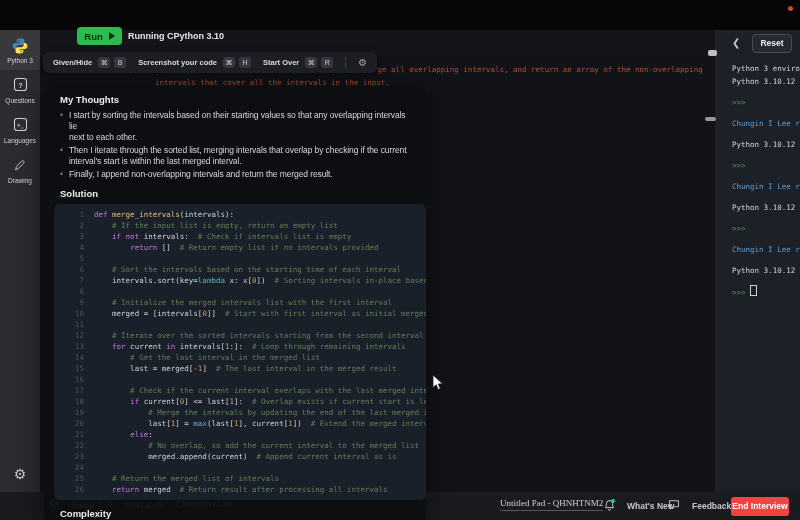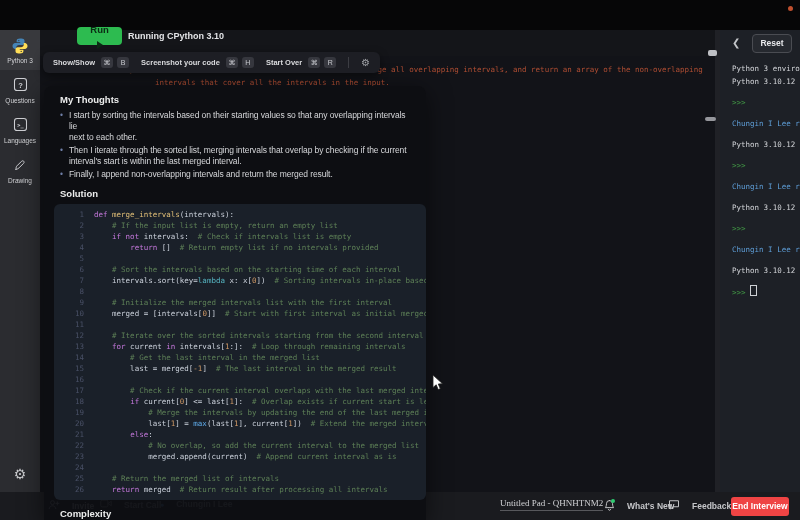--- a/index.html
+++ b/index.html
@@ -12,21 +12,21 @@
   .sidebar{position:absolute;left:0;top:30px;width:40px;height:462px;background:#2b2c30;z-index:6;}
   .side-item{padding:7px 0 6px;text-align:center;color:#c9cacd;cursor:pointer;}
   .side-item.active{background:#38393d;}
   .side-item .icn{display:block;height:18px;line-height:18px;}
   .side-item .lbl{display:block;font-size:6.5px;margin-top:2px;color:#d2d3d6;}
   .side-gear{position:absolute;left:0;bottom:10px;width:40px;text-align:center;color:#c7c8cb;font-size:14px;}
   .glyph{font-family:"DejaVu Sans",sans-serif;}
   
   .header{position:absolute;left:40px;top:30px;width:675px;height:26px;background:#141519;}
   .run-btn{position:absolute;left:77px;top:27px;width:45px;height:18px;background:#2dbb50;border-radius:4px;
-           display:flex;align-items:center;justify-content:center;gap:6px;z-index:8;cursor:pointer;flex-direction:column;}
+           display:flex;align-items:center;justify-content:center;gap:6px;z-index:8;cursor:pointer;}
   .run-btn .txt{font-size:9.5px;font-weight:bold;color:#0b2b14;}
   .run-btn .play{width:0;height:0;border-left:6px solid #0b2b14;border-top:4px solid transparent;border-bottom:4px solid transparent;}
   .run-status{position:absolute;left:128px;top:31px;font-size:9px;font-weight:600;color:#e2e3e6;z-index:8;}
   
   .editor{position:absolute;left:40px;top:56px;width:675px;height:436px;background:#121318;}
   .q-line{position:absolute;font-family:"DejaVu Sans Mono",monospace;font-size:7.5px;white-space:pre;}
   .q1{left:15px;top:9px;}
   .q2{left:115px;top:22px;}
   .q-num{color:#6b5846;margin-right:11px;}
   .q-dim{color:#7d4832;}
@@ -135,21 +135,21 @@
 <div class="run-status">Running CPython 3.10</div>
 
 <div class="editor">
   <div class="q-line q1"><span class="q-num">2</span><span class="q-dim">Given an array of intervals where intervals[i] = [starti, endi], </span><span class="q-bright">merge all overlapping intervals, and return an array of the non-overlapping</span></div>
   <div class="q-line q2"><span class="q-bright">intervals that cover all the intervals in the input.</span></div>
 </div>
 
 <div class="toolbar-pill">
   <span id="toolbar-groups" style="display:flex;align-items:center;gap:12px;">
       <span class="tb-group">
-        <span class="tb-label">Show/Show</span>
+        <span class="tb-label">Given/Hide</span>
         <span class="tb-key">⌘</span>
         <span class="tb-key">B</span>
       </span>
       <span class="tb-group">
         <span class="tb-label">Screenshot your code</span>
         <span class="tb-key">⌘</span>
         <span class="tb-key">H</span>
       </span>
       <span class="tb-group">
         <span class="tb-label">Start Over</span>

